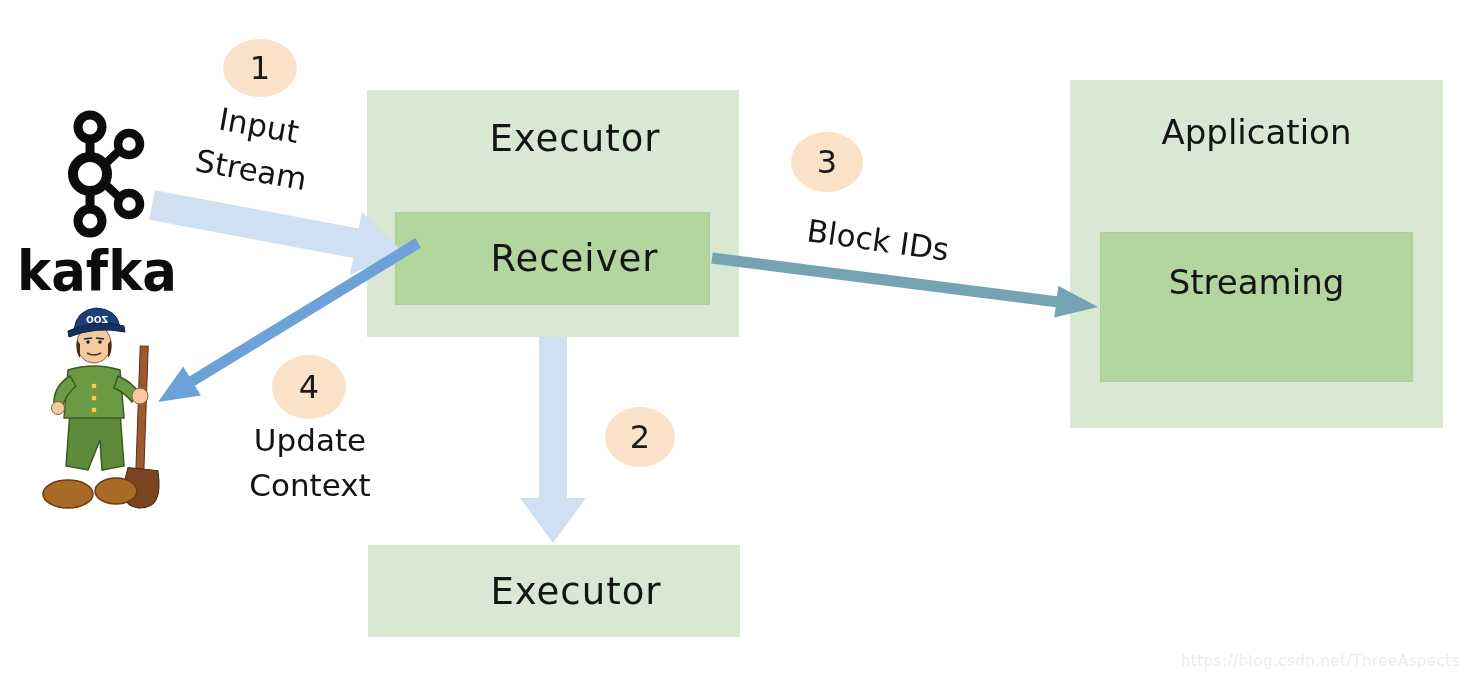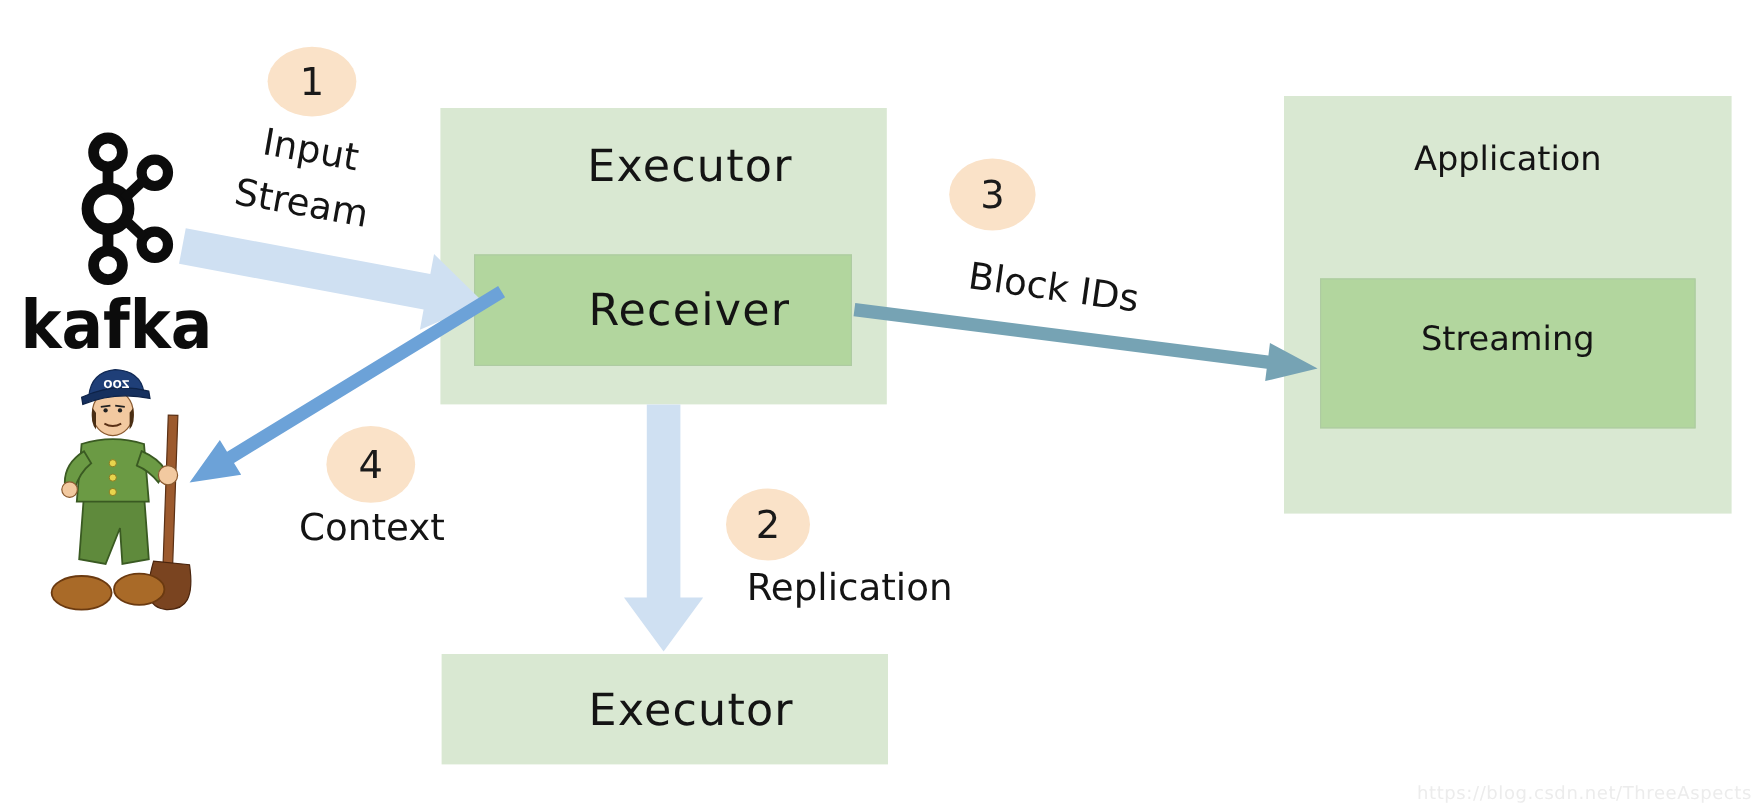--- a/index.html
+++ b/index.html
@@ -5,21 +5,21 @@
 <style>
   html,body{margin:0;padding:0;background:#ffffff;}
   #canvas{
     position:relative;width:1468px;height:676px;background:#ffffff;overflow:hidden;
     font-family:"DejaVu Sans",sans-serif;color:#111111;
   }
   .box{position:absolute;box-sizing:border-box;text-align:center;}
   .box-light{background:#d9e8d2;}
   .box-dark{background:#b2d69e;border:1px solid #aecba2;}
   .box-title{font-size:37px;letter-spacing:1px;color:#141414;margin-left:44px;}
-  .two-line{font-size:28px;line-height:55px;color:#141414;}
+  .two-line{font-size:34px;line-height:55px;color:#141414;}
   .center-v{display:flex;align-items:center;justify-content:center;}
   .step-circle{
     position:absolute;background:#fae2c8;border-radius:50%;
     display:flex;align-items:center;justify-content:center;
     font-size:32px;color:#1a1a1a;
   }
   .flow-label{position:absolute;font-size:31px;line-height:45px;color:#141414;text-align:center;white-space:nowrap;}
   #arrow-layer{position:absolute;left:0;top:0;z-index:5;pointer-events:none;}
   .layer1{z-index:1;} .layer2{z-index:2;} .layer6{z-index:6;}
   #watermark{
@@ -41,21 +41,21 @@
   <div class="box box-dark center-v layer2" style="left:395px;top:212px;width:315px;height:93px;">
     <div class="box-title">Receiver</div>
   </div>
 
   <div class="box box-light layer1" style="left:1070px;top:80px;width:373px;height:348px;">
     <div class="two-line" style="margin-top:25px;">
       <div>Application</div>
     </div>
   </div>
 
-  <div class="box box-dark layer2" style="left:1100px;top:232px;width:313px;height:125px;">
+  <div class="box box-dark layer2" style="left:1100px;top:232px;width:313px;height:150px;">
     <div class="two-line" style="margin-top:22px;">
       <div>Streaming</div>
     </div>
   </div>
 
   <div class="box box-light center-v layer1" style="left:368px;top:545px;width:372px;height:92px;">
     <div class="box-title">Executor</div>
   </div>
 
   <svg id="arrow-layer" width="1468" height="676" viewBox="0 0 1468 676">
@@ -82,23 +82,23 @@
     <span>4</span>
   </div>
 
   <div class="flow-label layer6" style="left:180px;top:103px;width:150px;transform:rotate(10deg);">
     <div>Input</div>
     <div>Stream</div>
   </div>
 
   <div class="flow-label layer6" style="left:778px;top:218px;width:200px;transform:rotate(8deg);">Block IDs</div>
 
-  <div class="flow-label layer6" style="left:608px;top:468px;width:200px;">Replication</div>
 
   <div class="flow-label layer6" style="left:222px;top:418px;width:176px;">
+    <div>Update</div>
     <div>Context</div>
   </div>
 
   <div id="kafka-logo">
     <svg width="170" height="195" viewBox="0 0 170 195">
       <g stroke="#0c0c0c" fill="none">
         <circle cx="75" cy="19" r="12" stroke-width="9"></circle>
         <circle cx="75" cy="66" r="17" stroke-width="10"></circle>
         <circle cx="75" cy="113" r="12" stroke-width="9"></circle>
         <circle cx="114" cy="36" r="11" stroke-width="8.5"></circle>

